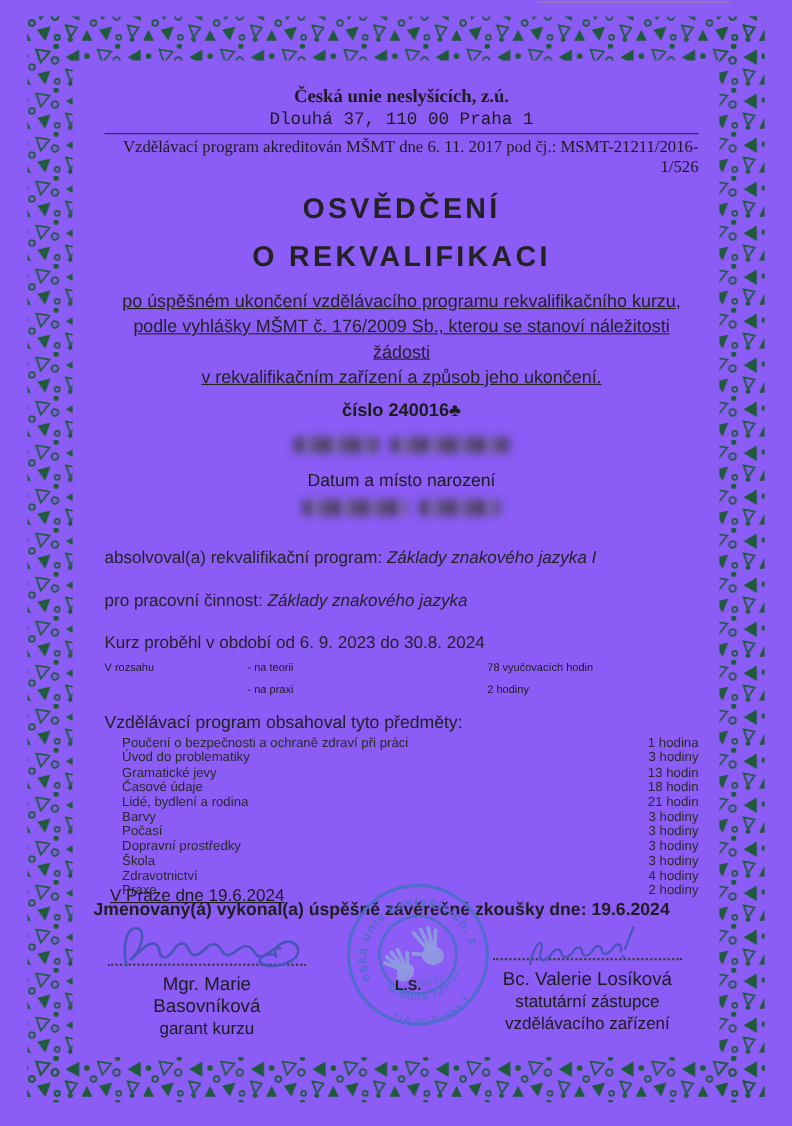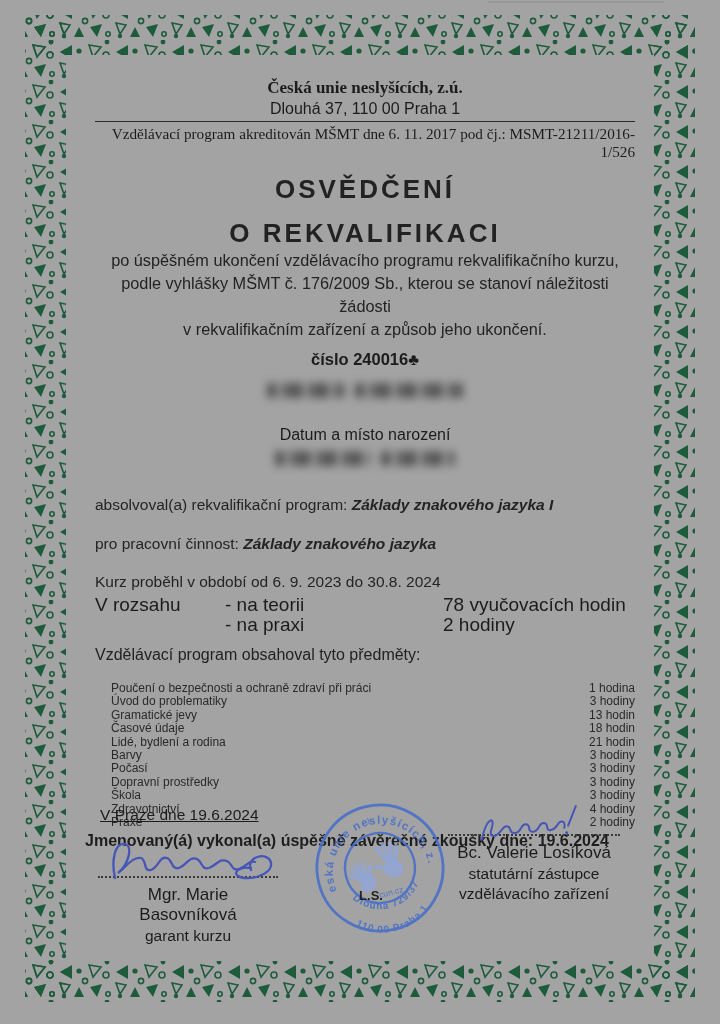--- a/index.html
+++ b/index.html
@@ -1,75 +1,75 @@
 <!DOCTYPE html>
 <html><head>
 <meta charset="utf-8">
 <style>
   html,body{margin:0;padding:0;background:#e8e8e8;}
   .page{
     position:relative;
     width:720px;height:1024px;
     margin:0 auto;
-    background:#a3a3a3;
+    background:#8b5cf6;
     overflow:hidden;
     font-family:"Liberation Sans", sans-serif;
     color:#1c1c1c;
   }
   .border-svg{position:absolute;inset:0;pointer-events:none;}
   .scan-line{position:absolute;top:1px;left:488px;width:176px;height:2px;background:#8f8f8f;opacity:.55;}
 
   .content{position:absolute;left:95px;top:78px;width:540px;}
 
   .org-name{font-family:"Liberation Serif", serif;font-weight:bold;font-size:17px;text-align:center;}
-  .org-addr{font-family:Liberation Sans, sans-serif;font-size:16px;text-align:center;margin-top:2px;}
+  .org-addr{font-family:Liberation Mono, monospace;font-size:16px;text-align:center;margin-top:2px;}
   .rule{border:none;border-top:1.6px solid #2a2a2a;margin:3px 0 0 0;}
   .accred{font-family:"Liberation Serif", serif;font-size:15.2px;text-align:right;margin-top:3px;}
 
   .title{font-size:26px;font-weight:bold;letter-spacing:3px;text-align:center;color:#222;}
   .title1{margin-top:13px;}
   .title2{margin-top:13px;}
 
-  .intro{font-size:16.3px;line-height:23px;text-align:center;color:#232323;}
+  .intro{margin-top:14px;font-size:16.3px;line-height:23px;text-align:center;color:#232323;text-decoration:underline;}
   .cert-number{margin-top:9px;font-size:16.5px;font-weight:bold;text-align:center;}
 
   .redacted{filter:blur(4px);display:flex;justify-content:center;gap:10px;}
   .redacted .blob{height:15px;border-radius:3px;
     background:repeating-linear-gradient(90deg,rgba(55,55,55,.75) 0 9px,rgba(130,130,130,.4) 9px 15px,rgba(70,70,70,.7) 15px 26px);}
   .redacted-name{margin-top:14px;}
   .redacted-name .b1{width:78px;}
   .redacted-name .b2{width:108px;}
   .redacted-dob{margin-top:7px;}
   .redacted-dob .b1{width:96px;}
   .redacted-dob .b2{width:74px;}
 
-  .dob-label{margin-top:28px;font-size:16px;text-align:center;}
+  .dob-label{margin-top:17px;font-size:16px;text-align:center;}
 
   .stmt{font-size:15.5px;color:#242424;}
   .program-line{margin-top:30px;}
   .cinnost-line{margin-top:21px;}
   .kurz-line{margin-top:20px;}
-  .bold-italic{font-weight:bold;font-style:italic;}
+  .bold-italic{font-weight:normal;font-style:italic;}
 
   .rozsah{margin-top:4px;}
-  .rozsah-row{display:grid;grid-template-columns:130px 218px auto;font-size:19px;line-height:20px;}
+  .rozsah-row{display:grid;grid-template-columns:130px 218px auto;font-size:10px;line-height:20px;}
 
   .subjects-header{margin-top:11px;font-size:16px;color:#222;}
-  .subjects{margin-top:18px;}
+  .subjects{margin-top:2px;}
   .subject-row{display:flex;justify-content:space-between;font-size:12px;line-height:13.4px;color:#2a2a2a;}
   .subject-row .s-label{padding-left:16px;}
   .subject-row .s-hours{text-align:right;}
 
   .exam-line{margin-top:3px;margin-left:-10px;font-size:16px;font-weight:bold;color:#1e1e1e;}
 
   .place-date{position:absolute;left:100px;top:806px;font-size:15.5px;text-decoration:underline;}
 
   .sig-block{position:absolute;text-align:center;}
   .sig-left{left:98px;top:832px;width:180px;}
-  .sig-right{left:448px;top:802px;width:172px;}
+  .sig-right{left:448px;top:839px;width:172px;}
   .sig-svg{display:block;margin:0 auto;}
   .dotted{border-bottom:2.2px dotted #3a3a3a;margin-top:-14px;}
   .sig-name{margin-top:7px;font-size:17px;}
   .sig-role{font-size:15.5px;margin-top:2px;}
 
   .stamp-svg{position:absolute;left:293px;top:796px;}
 </style>
 </head>
 <body>
 

